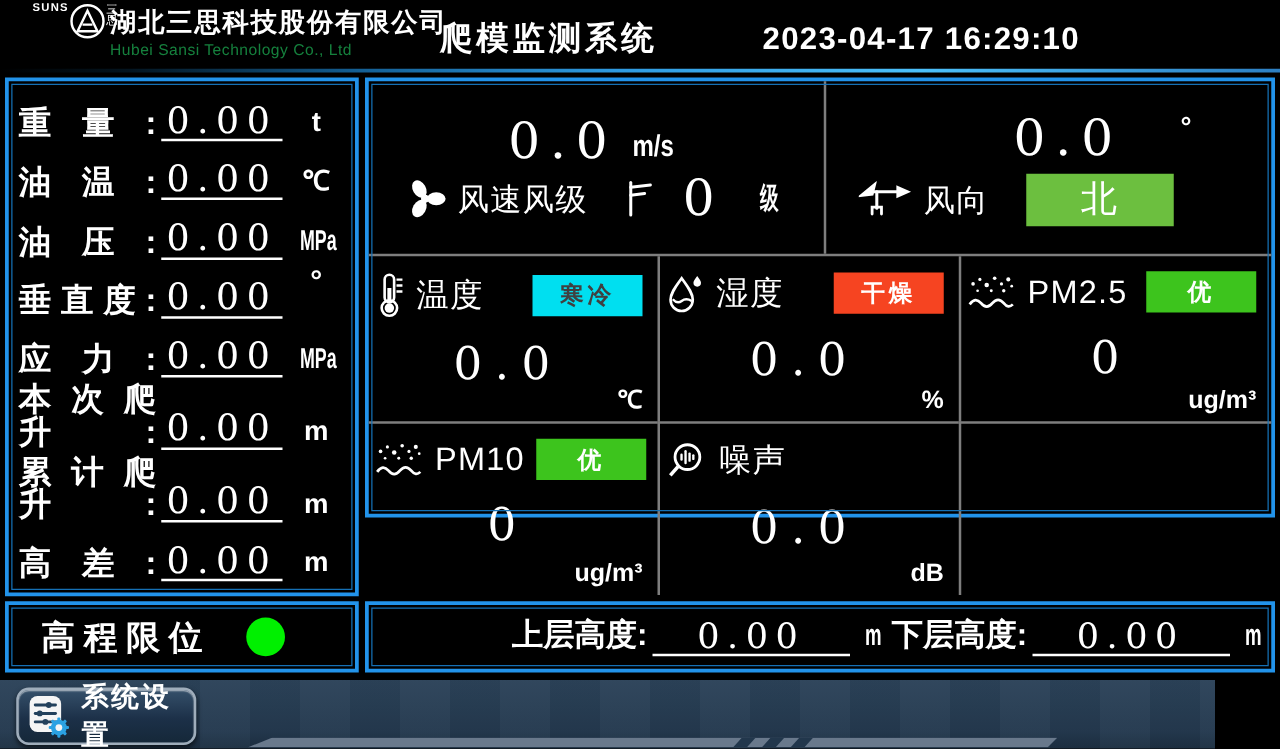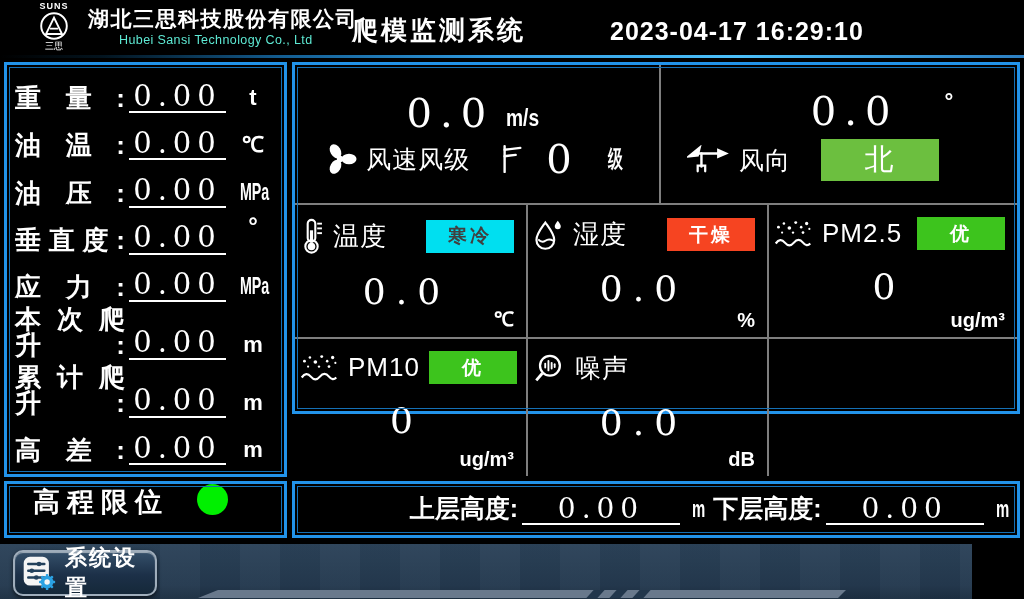--- a/index.html
+++ b/index.html
@@ -3,26 +3,26 @@
 <meta charset="utf-8">
 <style>
   html,body{margin:0;padding:0;background:#000;}
   #screen{position:relative;width:1024px;height:599px;background:#000;overflow:hidden;
           font-family:"Liberation Sans",sans-serif;color:#fff;}
 
   
   #header{position:absolute;left:0;top:0;width:1024px;height:58px;background:#000;}
   #accent-line{position:absolute;left:0;top:55px;width:1024px;height:3px;
     background:linear-gradient(90deg,#000 0%,#03141f 10%,#145f94 28%,#2f9ae0 48%,#4cc0fa 72%,#2d7fc2 100%);}
-  #logo{position:absolute;left:26px;top:2px;width:56px;display:flex;flex-direction:column;align-items:center;line-height:1;}
+  #logo{position:absolute;left:26px;top:2px;width:56px;display:flex;flex-direction:row;line-height:1;}
   .logo-top{font-size:9px;font-weight:bold;letter-spacing:1px;}
   .logo-bottom{font-size:9px;margin-top:1px;}
   #company{position:absolute;left:88px;top:6px;}
   .company-cn{font-size:21px;font-weight:bold;letter-spacing:1.5px;line-height:1.2;}
-  .company-en{font-size:12.5px;letter-spacing:.4px;color:#5eead4;margin-top:2px;margin-left:31px;}
+  .company-en{font-size:12.5px;letter-spacing:.4px;color:#15803d;margin-top:2px;}
   #page-title{position:absolute;left:352px;top:13px;font-size:26px;font-weight:bold;letter-spacing:3px;}
   #datetime{position:absolute;left:610px;top:17px;font-size:25px;font-weight:bold;letter-spacing:1px;}
 
   
   .panel{position:absolute;border:3px solid #2293ea;background:#000;box-sizing:border-box;}
   .panel::after{content:"";position:absolute;inset:2px;border:1px solid #1570b5;pointer-events:none;}
 
   #sidebar{left:4px;top:62px;width:283px;height:415px;}
   #main{left:292px;top:62px;width:728px;height:352px;}
   #limit-panel{left:4px;top:481px;width:283px;height:57px;}
@@ -61,21 +61,21 @@
   .cell.c2,.cell.c3{border-left:2px solid #7e7e7e;}
   .cell.r2{border-top:2px solid #7e7e7e;}
   .cell-head{display:flex;align-items:center;gap:9px;}
   .clabel{font-size:26px;letter-spacing:1px;}
   .badge{margin-left:auto;min-width:88px;height:33px;display:flex;align-items:center;justify-content:center;
          font-size:19px;font-weight:bold;letter-spacing:3px;box-sizing:border-box;padding:0 6px;}
   .cval{text-align:center;font-family:"DejaVu Serif",serif;font-size:36px;letter-spacing:10px;margin-top:16px;}
   .cunit{position:absolute;right:12px;bottom:5px;font-size:20px;font-weight:bold;}
 
   
-  #limit-content{position:absolute;inset:0;display:flex;padding-left:26px;gap:28px;}
+  #limit-content{position:absolute;inset:0;display:flex;align-items:center;padding-left:26px;gap:28px;}
   #limit-label{font-size:27px;font-weight:bold;letter-spacing:7px;}
   #limit-indicator{width:31px;height:31px;border-radius:50%;}
   #heights-content{position:absolute;inset:0;display:flex;align-items:center;justify-content:flex-end;}
   .hgroup{display:flex;align-items:flex-end;}
   .hlabel{font-size:25px;font-weight:bold;line-height:1;padding-bottom:4px;}
   .hval{width:158px;text-align:center;font-family:"DejaVu Serif",serif;font-size:28px;line-height:1.05;
         letter-spacing:6px;border-bottom:2px solid #fff;margin:0 4px;}
   .hunit{font-size:24px;font-weight:bold;line-height:1;padding-bottom:4px;margin-left:8px;transform:scaleX(.62);transform-origin:left bottom;}
 
   

